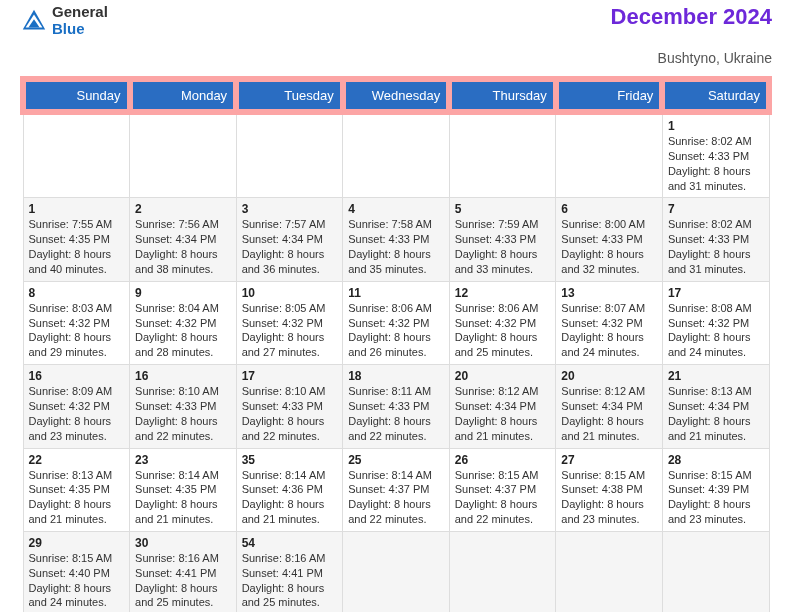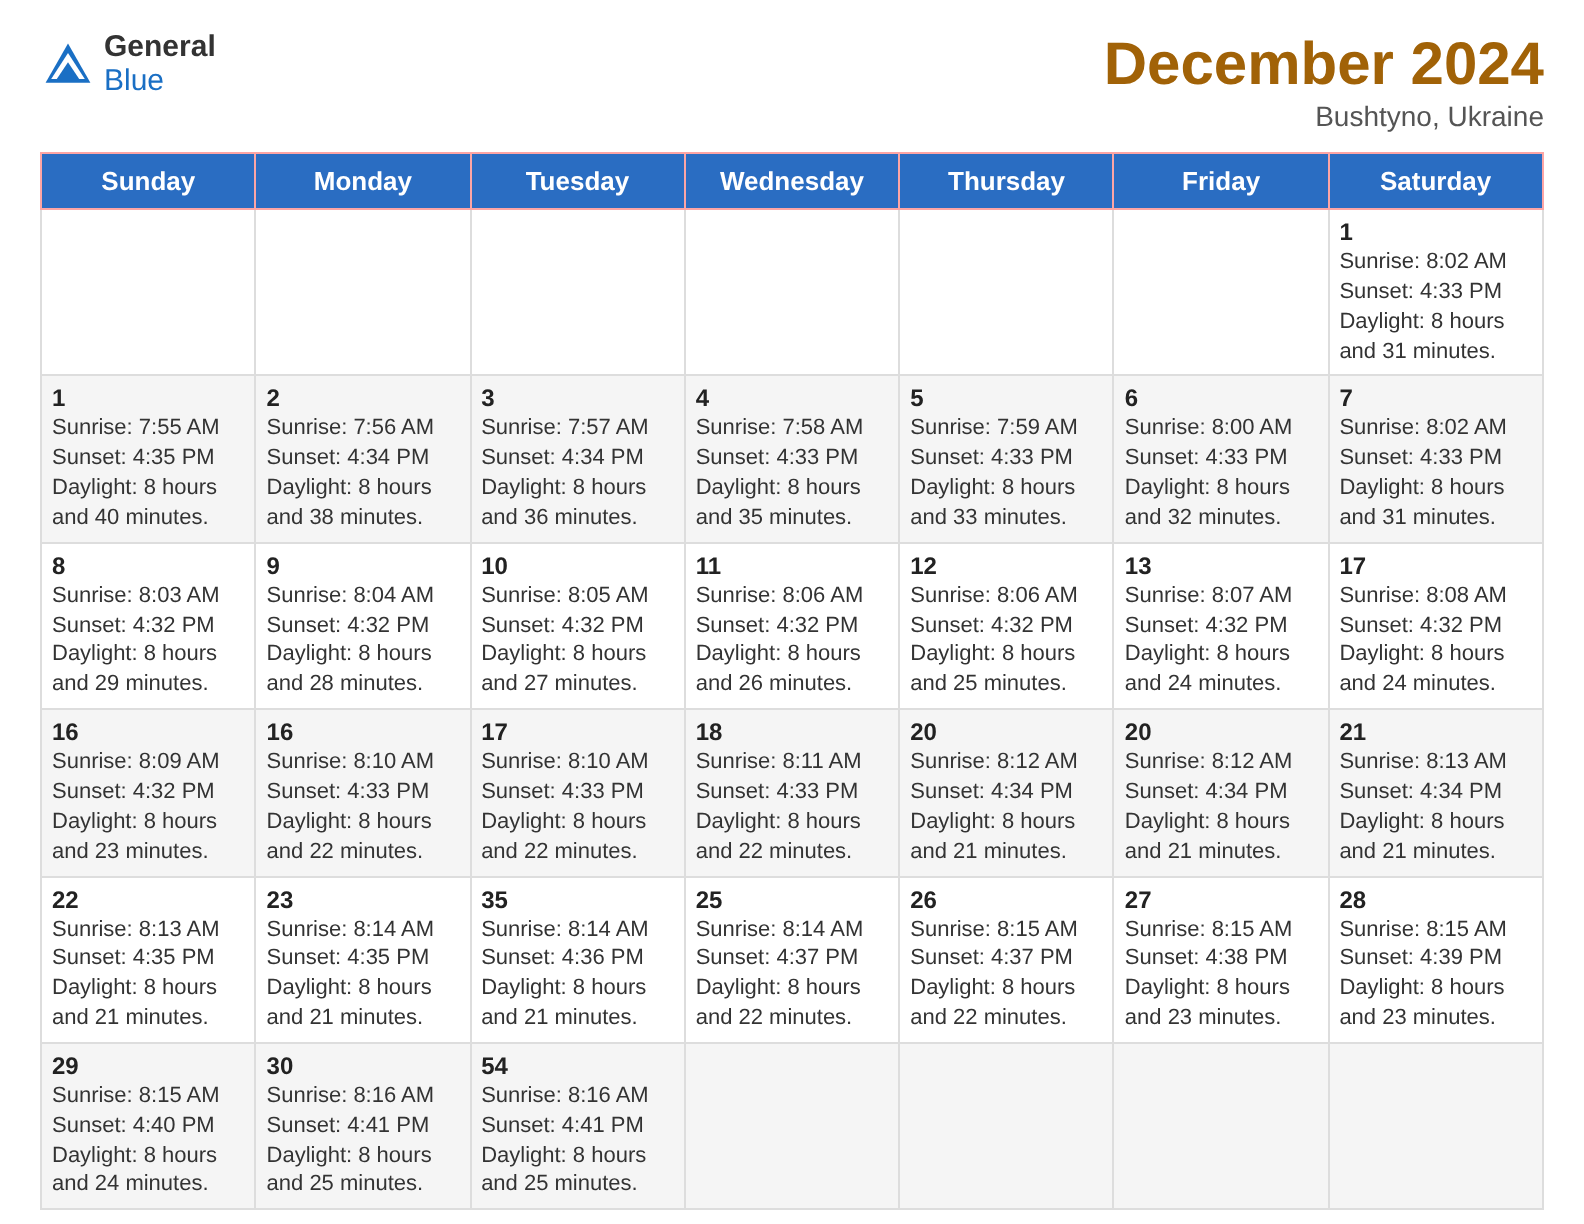--- a/index.html
+++ b/index.html
@@ -6,21 +6,21 @@
     body {
       font-family: Arial, sans-serif;
       background: #fff;
       width: 792px;
       height: 612px;
       overflow: hidden;
     }
     .page {
       width: 792px;
       height: 612px;
-      padding: 16px 20px 10px 20px;
+      padding: 4px 20px 10px 20px;
       display: flex;
       flex-direction: column;
     }
     .header {
       display: flex;
       justify-content: space-between;
       align-items: flex-start;
       margin-bottom: 10px;
     }
     .logo {
@@ -33,53 +33,54 @@
       flex-direction: column;
       line-height: 1.1;
     }
     .logo-general {
       font-size: 15px;
       font-weight: bold;
       color: #333;
     }
     .logo-blue {
       font-size: 15px;
-      font-weight: normal;
+      font-weight: bold;
       color: #1a6fc4;
     }
     .logo-icon {
       width: 28px;
       height: 28px;
     }
     .title-block {
       text-align: right;
     }
     .month-title {
-      font-size: 30px;
-      font-weight: bold;
-      color: #a16207;
+      font-size: 22px;
+      font-weight: bold;
+      color: #6d28d9;
     }
     .location {
       font-size: 14px;
       color: #555;
+      margin-top: 20px;
     }
     .calendar {
       width: 100%;
       border-collapse: collapse;
       flex: 1;
       table-layout: fixed;
     }
     .calendar thead tr th {
       background: #2a6dc2;
       color: #fff;
       font-size: 13px;
-      font-weight: bold;
+      font-weight: normal;
       padding: 6px 6px;
-      text-align: center;
-      border: 1px solid #fca5a5;
+      text-align: right;
+      border: 6px solid #fca5a5;
     }
     .calendar tbody tr td {
       vertical-align: top;
       padding: 4px 5px;
       font-size: 9.5px;
       color: #333;
       border: 1px solid #ddd;
       background: #fff;
       height: 80px;
     }

